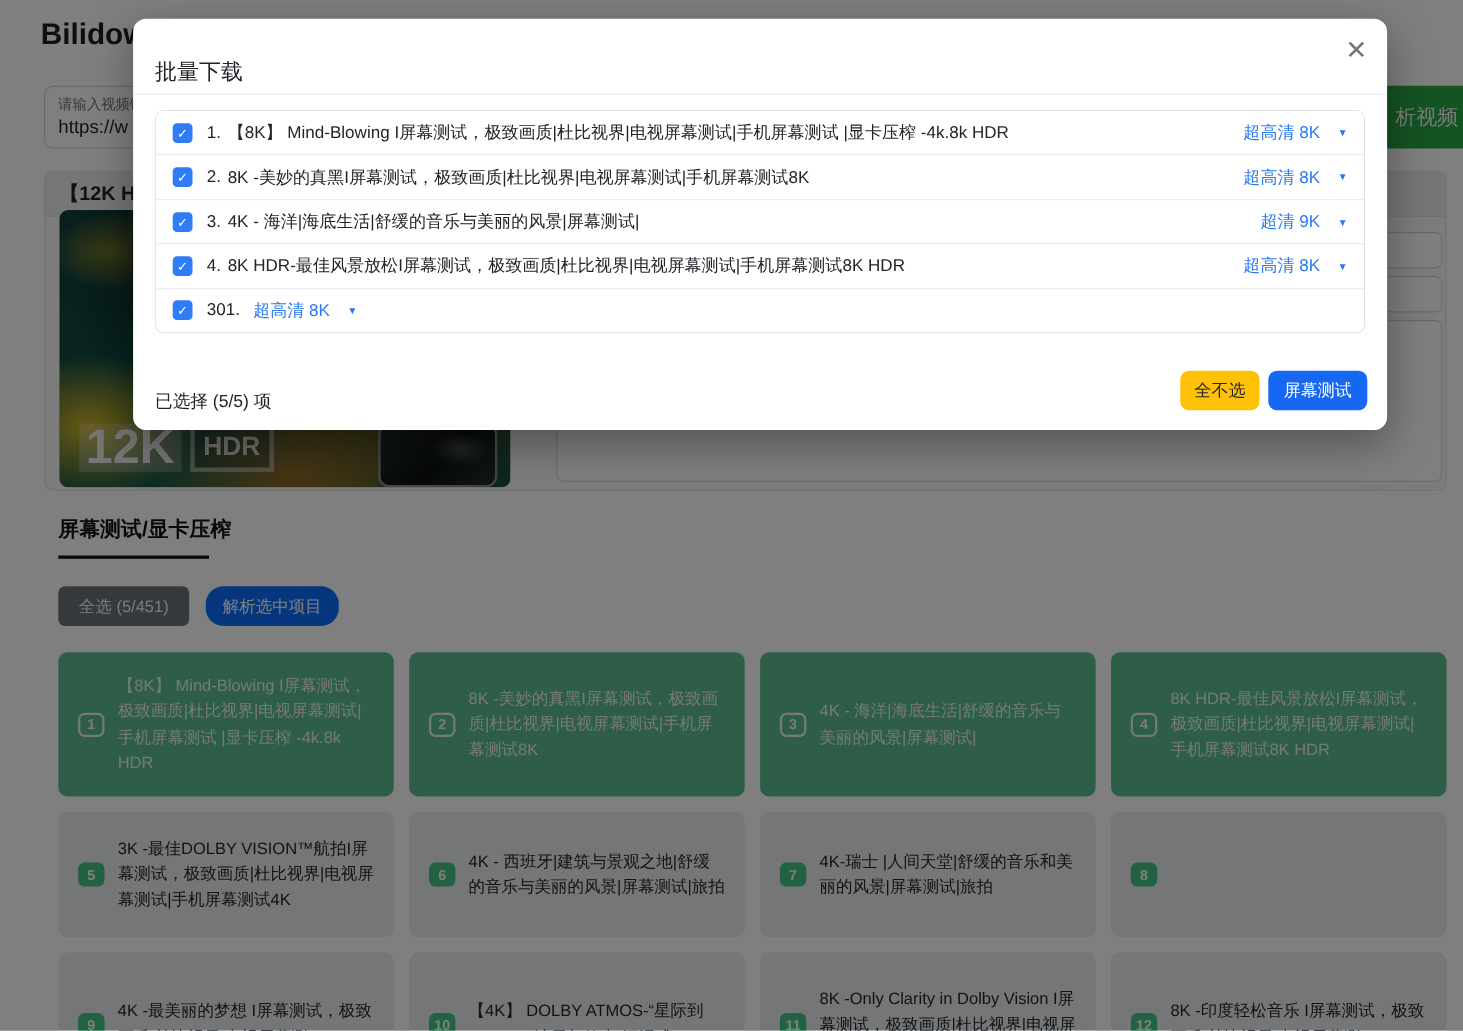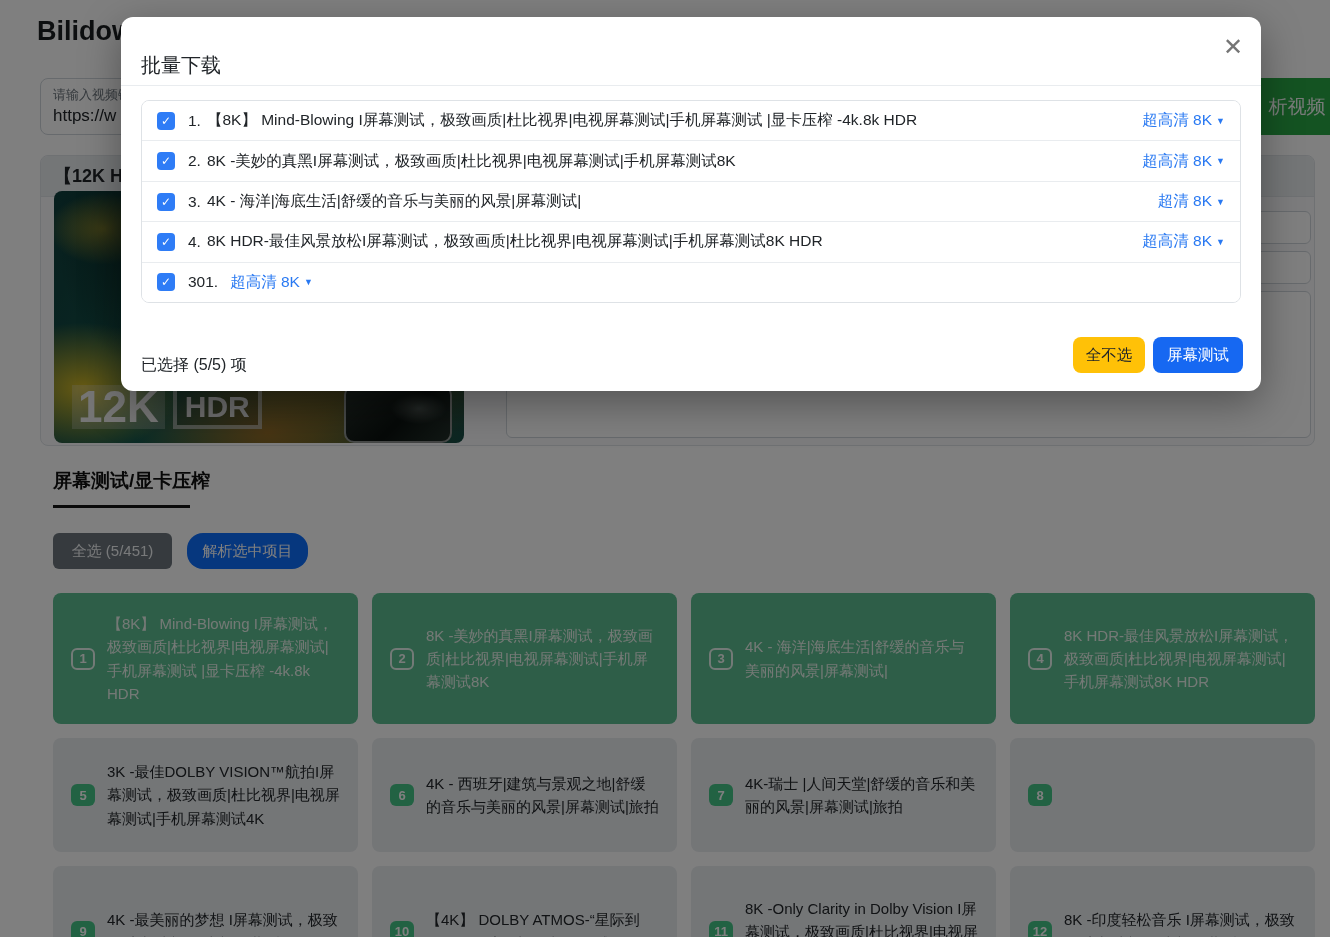--- a/index.html
+++ b/index.html
@@ -28,21 +28,21 @@
       radial-gradient(160px 200px at 28% 18%, rgba(6,22,20,.85), transparent 70%),
       radial-gradient(90px 60px at 12% 15%, rgba(225,190,45,.7), transparent 60%),
       radial-gradient(150px 100px at 7% 78%, rgba(238,198,32,.85), transparent 65%),
       radial-gradient(220px 130px at 52% 96%, rgba(160,108,35,.85), transparent 60%),
       radial-gradient(280px 170px at 76% 55%, rgba(92,62,22,.9), transparent 70%),
       radial-gradient(190px 130px at 42% 42%, rgba(18,88,78,.9), transparent 70%),
       linear-gradient(120deg,#0f3e3c,#17594e 45%,#3c5c32 72%,#174b45); }
   .thumb-badges { position:absolute; left:18px; bottom:14px; display:flex; align-items:stretch; gap:8px; }
   .b12k { font-size:44px; font-weight:bold; color:#ececec; background:rgba(215,215,215,.28);
     padding:0 6px; line-height:1.0; }
-  .bhdr { font-size:30px; font-weight:bold; color:#d9d9d9; border:4px solid rgba(225,225,225,.55);
+  .bhdr { font-size:24px; font-weight:bold; color:#d9d9d9; border:4px solid rgba(225,225,225,.55);
     padding:0 8px; display:flex; align-items:center; background:rgba(30,40,35,.25); }
   .pip { position:absolute; right:12px; bottom:0px; width:108px; height:58px;
     border:2px solid rgba(235,235,235,.55); border-radius:10px;
     background:linear-gradient(135deg,#242e28,#0c1210 55%,#23302a);
     background-image:radial-gradient(40px 22px at 70% 40%, rgba(120,130,125,.5), transparent 70%),
       linear-gradient(135deg,#242e28,#0c1210 55%,#23302a); }
   .vc-fields .field { position:absolute; left:465px; background:#fff; border:1px solid #ced4da; border-radius:6px; width:805px; }
   .f1 { top:55px;  height:33px; }
   .f2 { top:95px;  height:33px; }
   .f3 { top:135px; height:147px; }
@@ -77,21 +77,21 @@
   .modal-divider { position:absolute; left:0; top:68px; width:100%; height:1px; background:#e9ecef; }
   .dl-list { position:absolute; left:20px; top:83px; width:1100px; height:203px;
     border:1px solid #dee2e6; border-radius:8px; overflow:hidden; display:flex; flex-direction:column; background:#fff; }
   .dl-row { flex:1; display:flex; align-items:center; padding:0 15px; background:#fff; cursor:pointer; }
   .dl-row + .dl-row { border-top:1px solid #e9ecef; }
   .cbx { flex:0 0 auto; width:18px; height:18px; border-radius:4px; background:#2e7cf6;
     display:flex; align-items:center; justify-content:center; color:#fff; font-size:12px; font-weight:bold; }
   .dl-index { margin-left:13px; font-size:15.5px; color:#212529; white-space:nowrap; }
   .dl-title { margin-left:6px; flex:1; font-size:15.5px; color:#212529; white-space:nowrap; overflow:hidden; }
   .dl-quality { margin-left:12px; flex:0 0 auto; color:#2979f2; font-size:15.5px; white-space:nowrap;
-    background:none; border:none; cursor:pointer; display:flex; align-items:center; gap:4px; }
+    background:none; border:none; cursor:pointer; display:flex; align-items:center; gap:16px; }
   .dl-caret { font-size:9px; }
   .dl-summary { position:absolute; left:20px; top:338px; font-size:16px; color:#212529; }
   .btn-deselect { position:absolute; left:952px; top:320px; width:72px; height:36px;
     background:#ffc107; color:#212529; border:none; border-radius:8px; font-size:15.5px; }
   .btn-start { position:absolute; left:1032px; top:320px; width:90px; height:36px;
     background:#1668f2; color:#fff; border:none; border-radius:8px; font-size:15.5px; }
 </style>
 </head>
 <body>
 
@@ -199,21 +199,21 @@
       <button class="dl-quality">
         <span>超高清 8K</span>
         <span class="dl-caret">▼</span>
       </button>
     </div>
     <div class="dl-row">
       <span class="cbx">✓</span>
       <span class="dl-index">3.</span>
       <span class="dl-title">4K - 海洋|海底生活|舒缓的音乐与美丽的风景|屏幕测试|</span>
       <button class="dl-quality">
-        <span>超清 8K</span>
+        <span>超清 9K</span>
         <span class="dl-caret">▼</span>
       </button>
     </div>
     <div class="dl-row">
       <span class="cbx">✓</span>
       <span class="dl-index">4.</span>
       <span class="dl-title">8K HDR-最佳风景放松I屏幕测试，极致画质|杜比视界|电视屏幕测试|手机屏幕测试8K HDR</span>
       <button class="dl-quality">
         <span>超高清 8K</span>
         <span class="dl-caret">▼</span>

